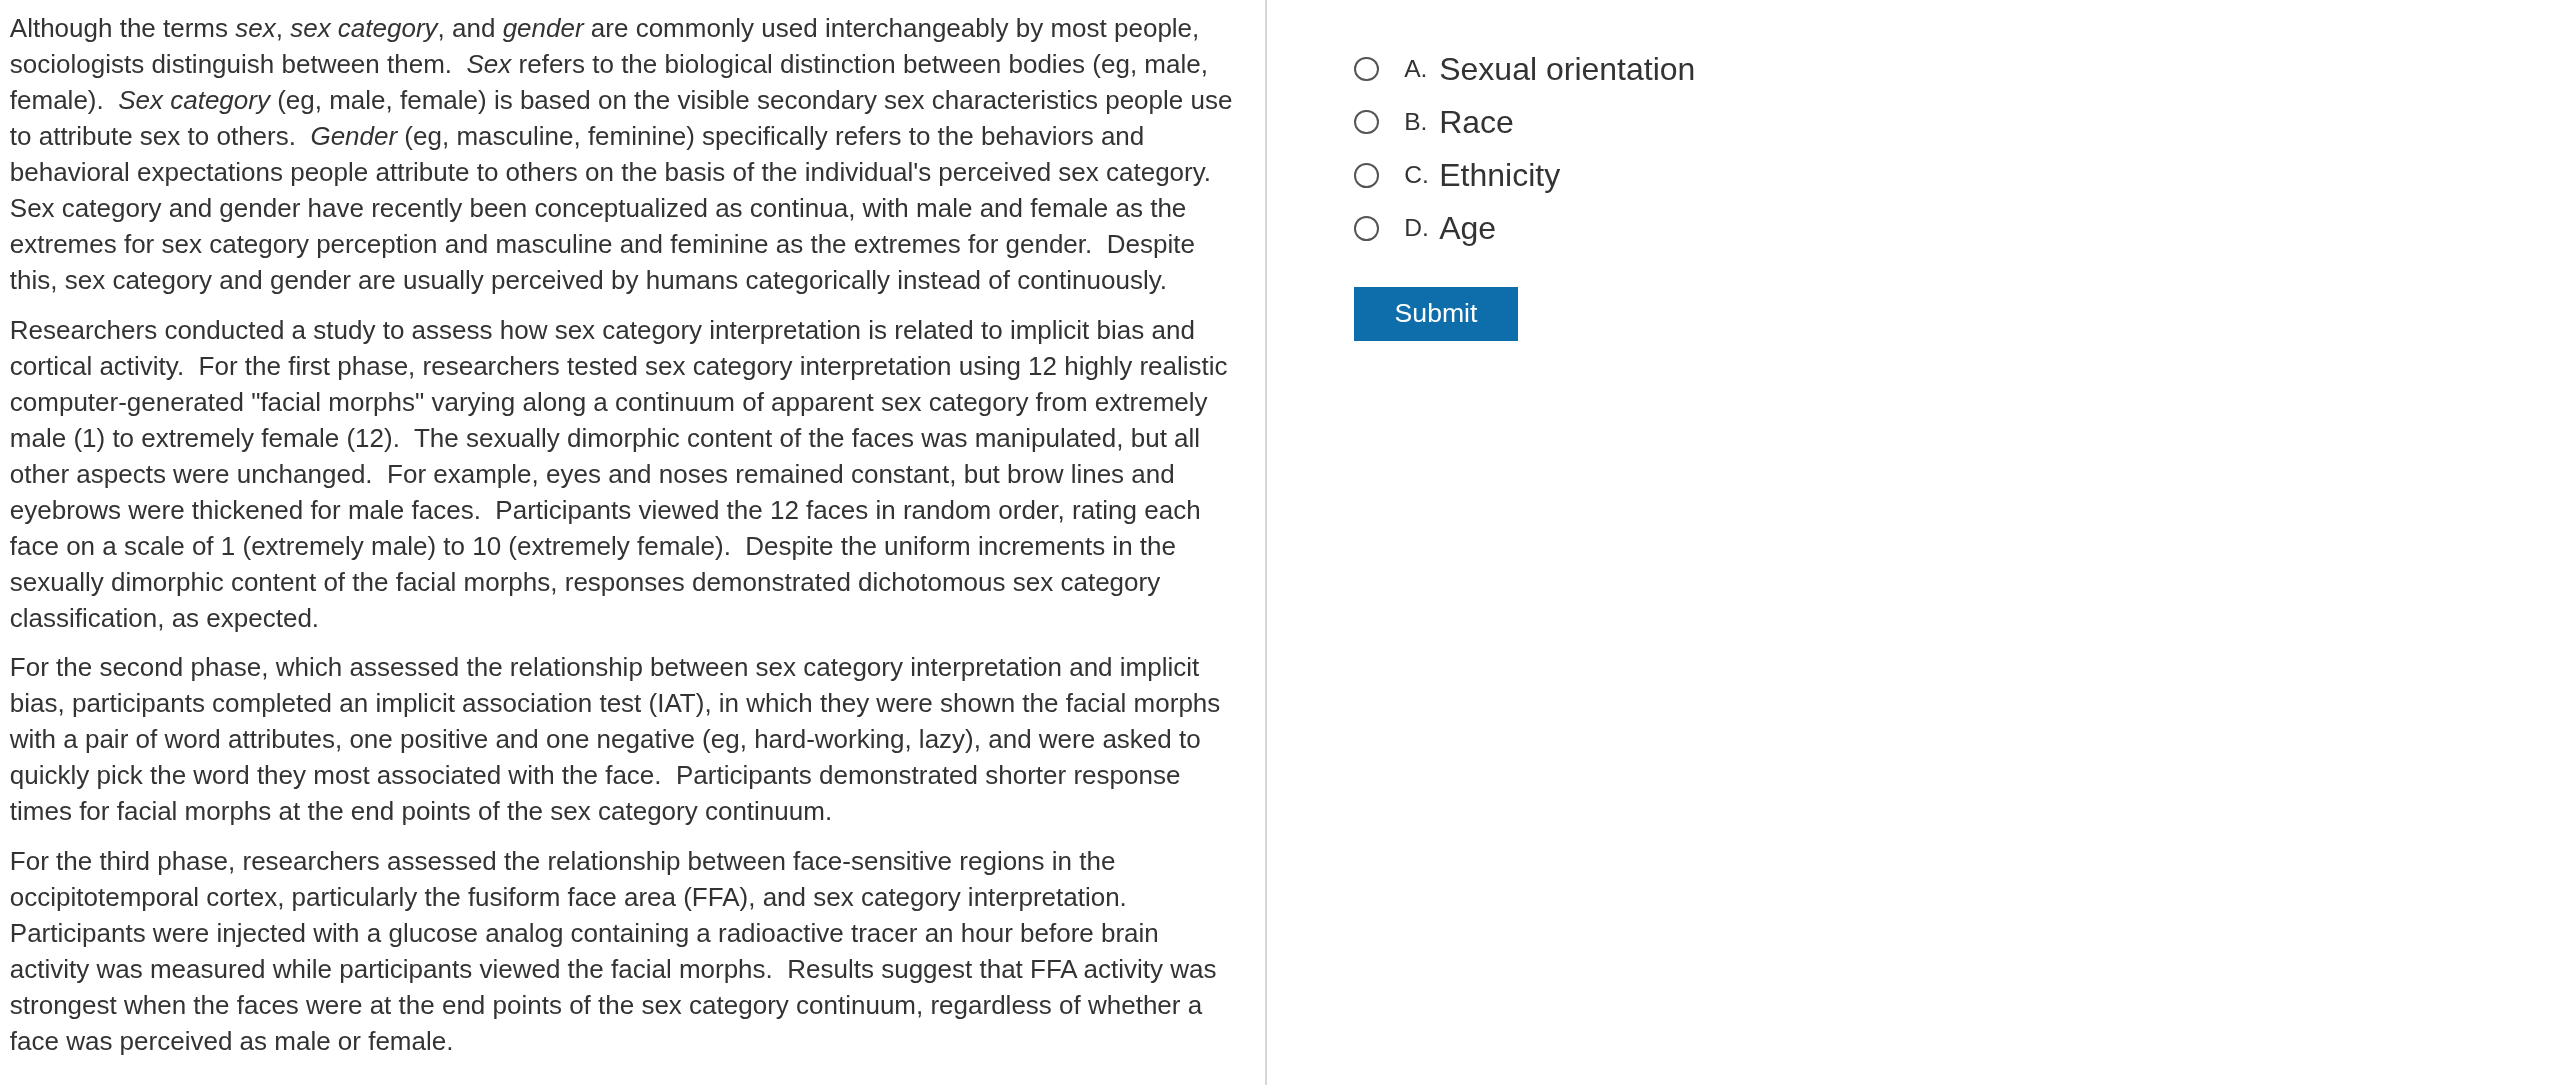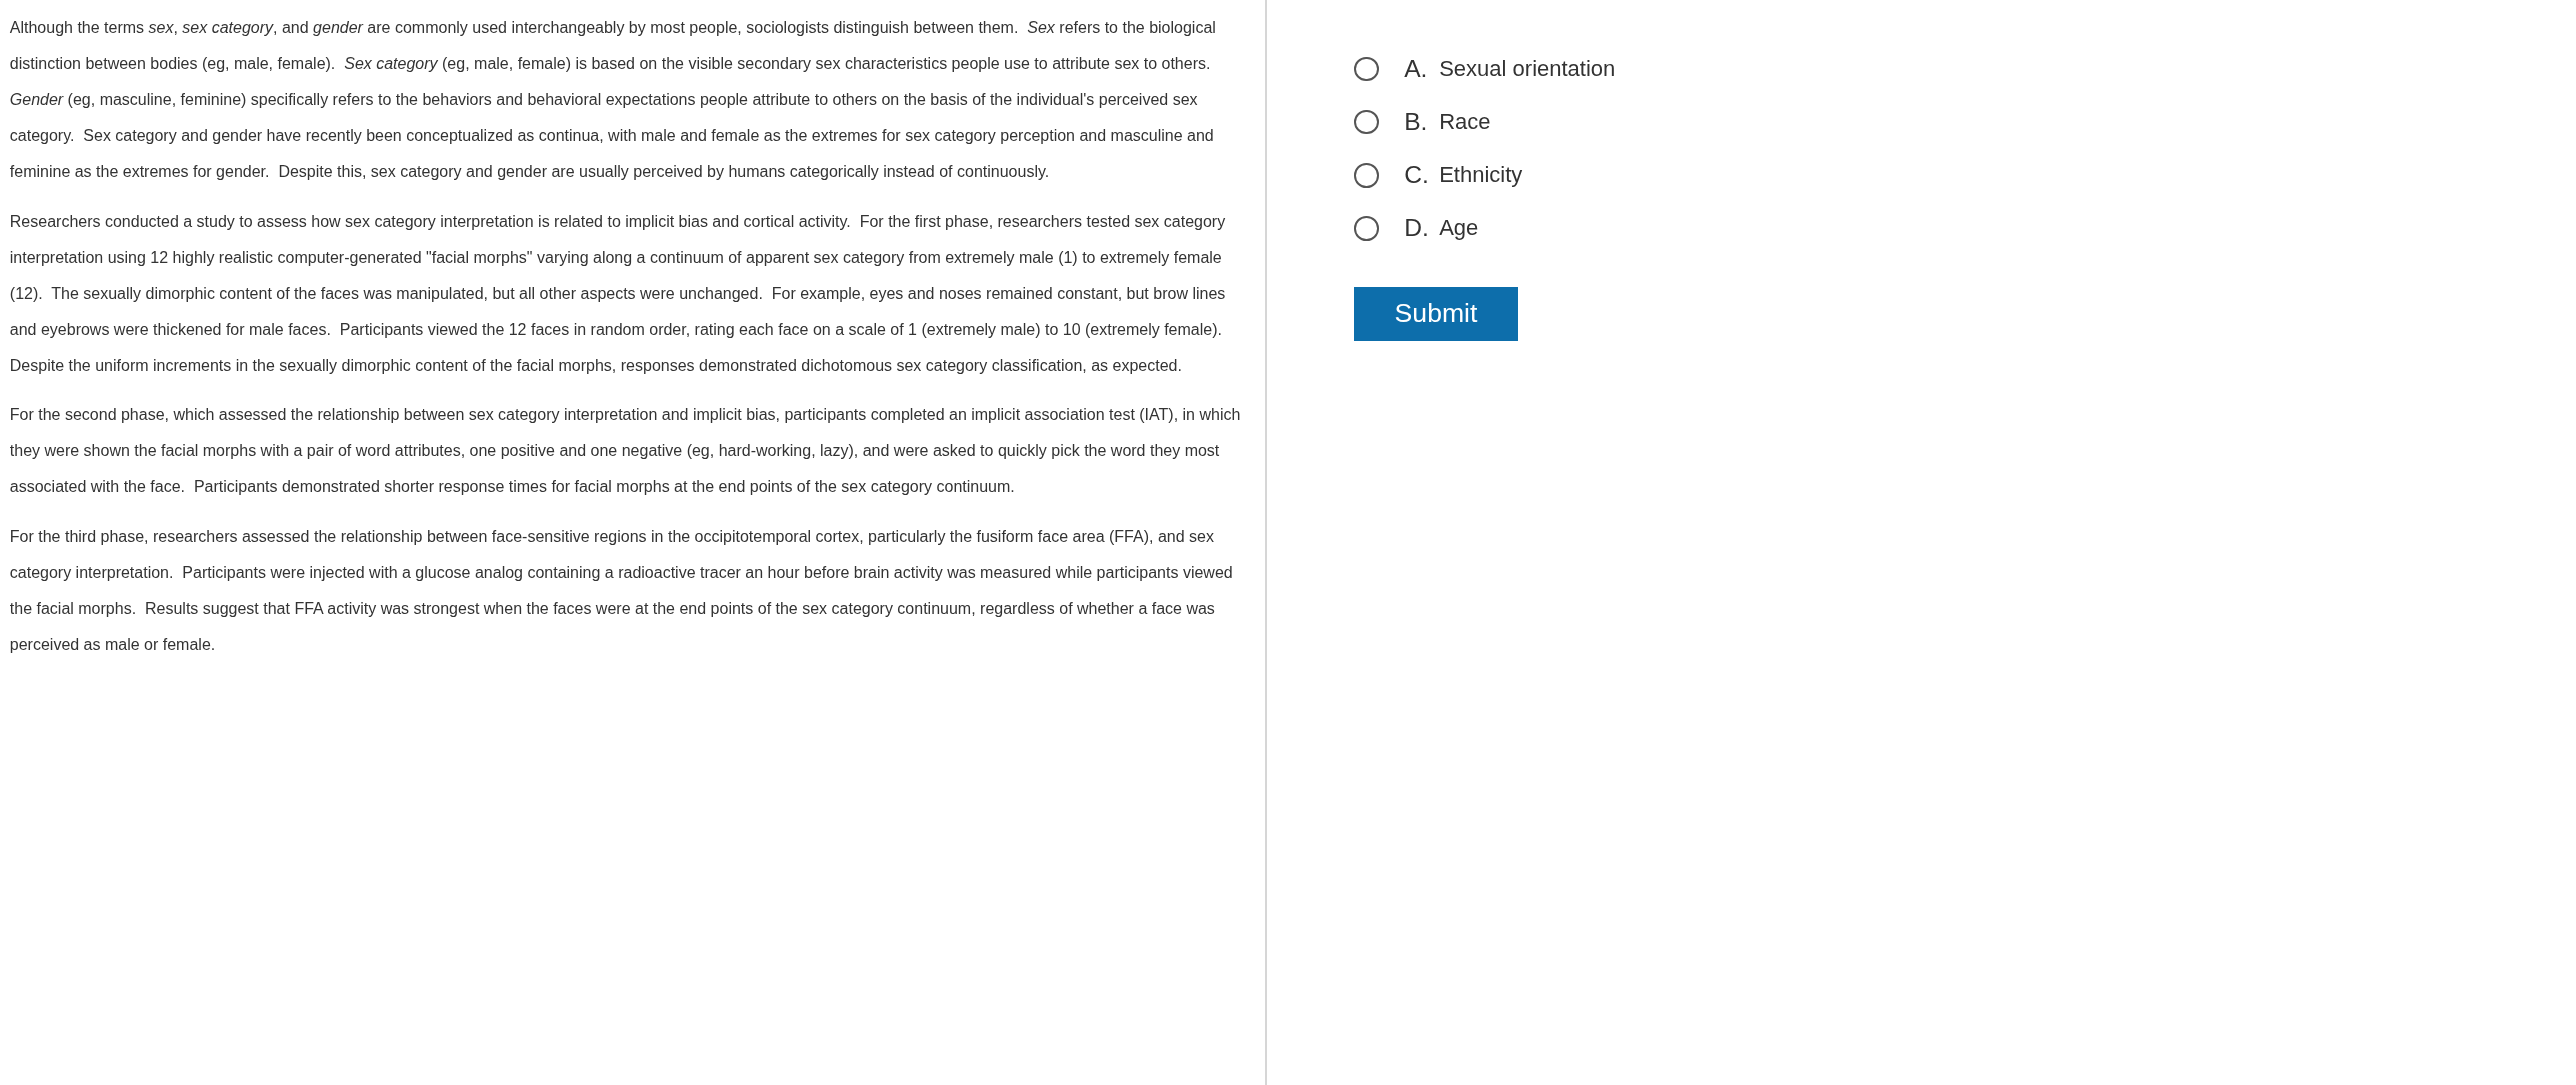--- a/index.html
+++ b/index.html
@@ -17,21 +17,21 @@
     font-family:"Liberation Sans","DejaVu Sans",sans-serif;
     color:var(--text-color);
   }
   .layout{display:flex;width:2576px;height:1086px;}
   .passage-panel{
     width:1267px;min-height:1086px;flex:none;
     border-right:2px solid var(--divider-color);
     padding:9.8px 21.6px 0 9.8px;
   }
   .passage p{
-    font-size:16px;line-height:36px;
+    font-size:26px;line-height:36px;
     margin:0 0 13.8px 0;
     white-space:pre-wrap;
   }
   .passage p:last-child{margin-bottom:14px;}
   .question-panel{
     flex:1;min-height:1086px;
     padding:9.8px 23.6px 0 47px;
   }
   .question-text{
     font-size:24.6px;line-height:36px;
@@ -47,21 +47,21 @@
     width:24.6px;height:24.6px;flex:none;
     border:2px solid var(--radio-border);
     border-radius:50%;
     background:var(--page-bg);
     margin-right:25.6px;
   }
   .option-letter{
     font-size:24.6px;line-height:28.5px;
     width:35px;flex:none;
   }
-  .option-label{font-size:22px;line-height:28.5px;}
+  .option-label{font-size:32px;line-height:28.5px;}
   .submit-btn{
     margin:44px 0 0 40px;
     width:164px;height:54px;
     background:var(--submit-bg);
     color:var(--submit-text);
     border:none;border-radius:0;
     font-family:"Liberation Sans","DejaVu Sans",sans-serif;
     font-size:26.6px;
     display:flex;align-items:center;justify-content:center;
     cursor:pointer;

